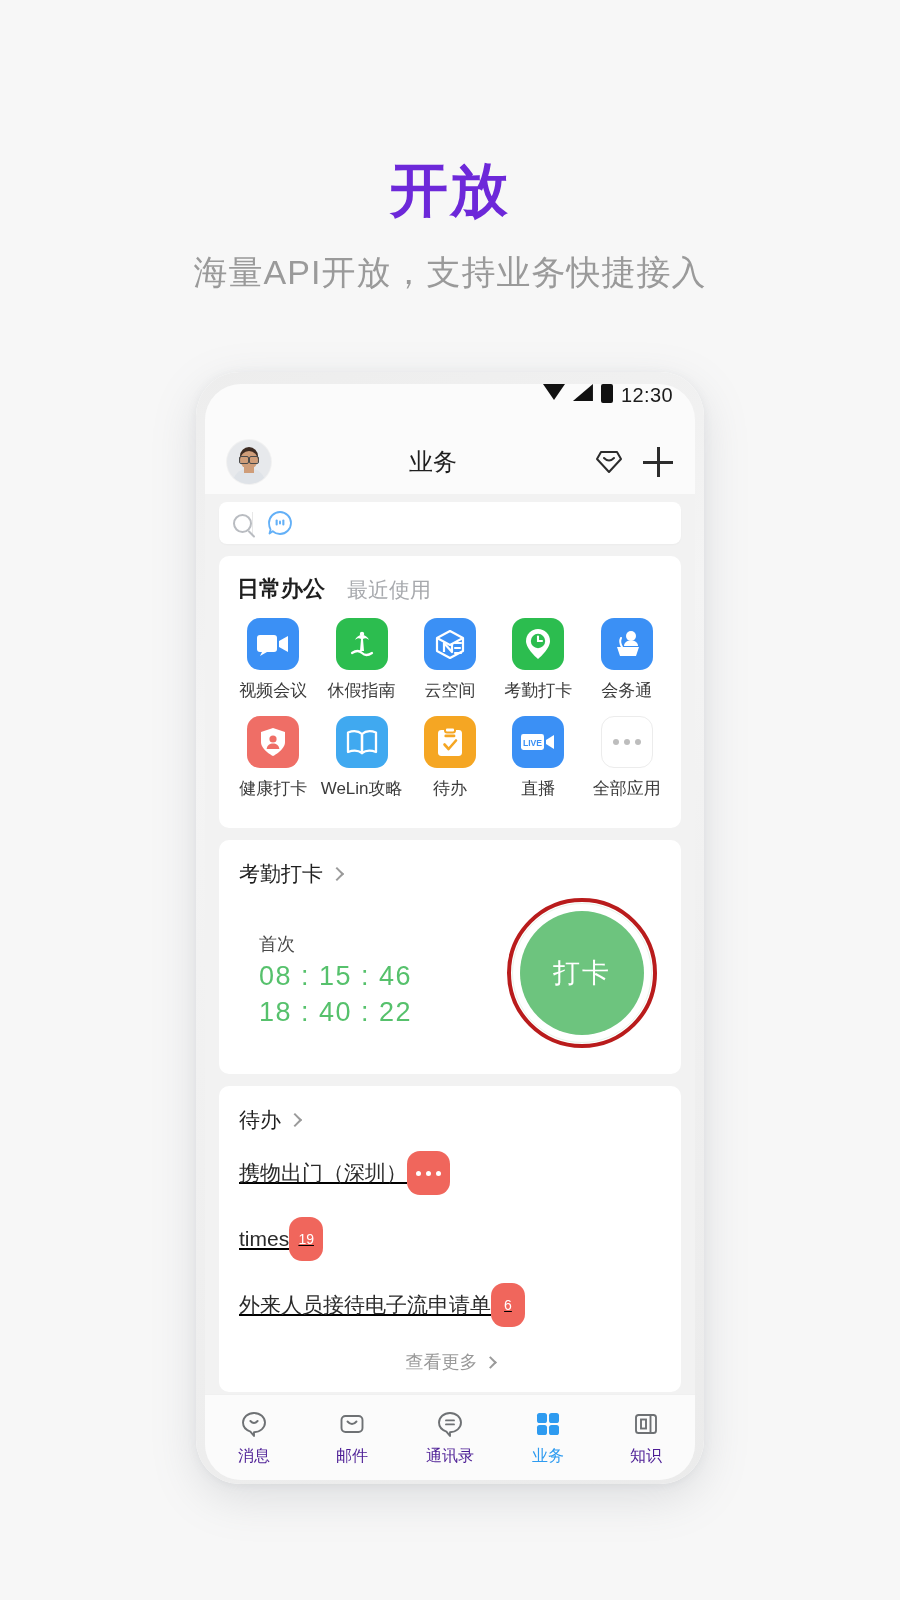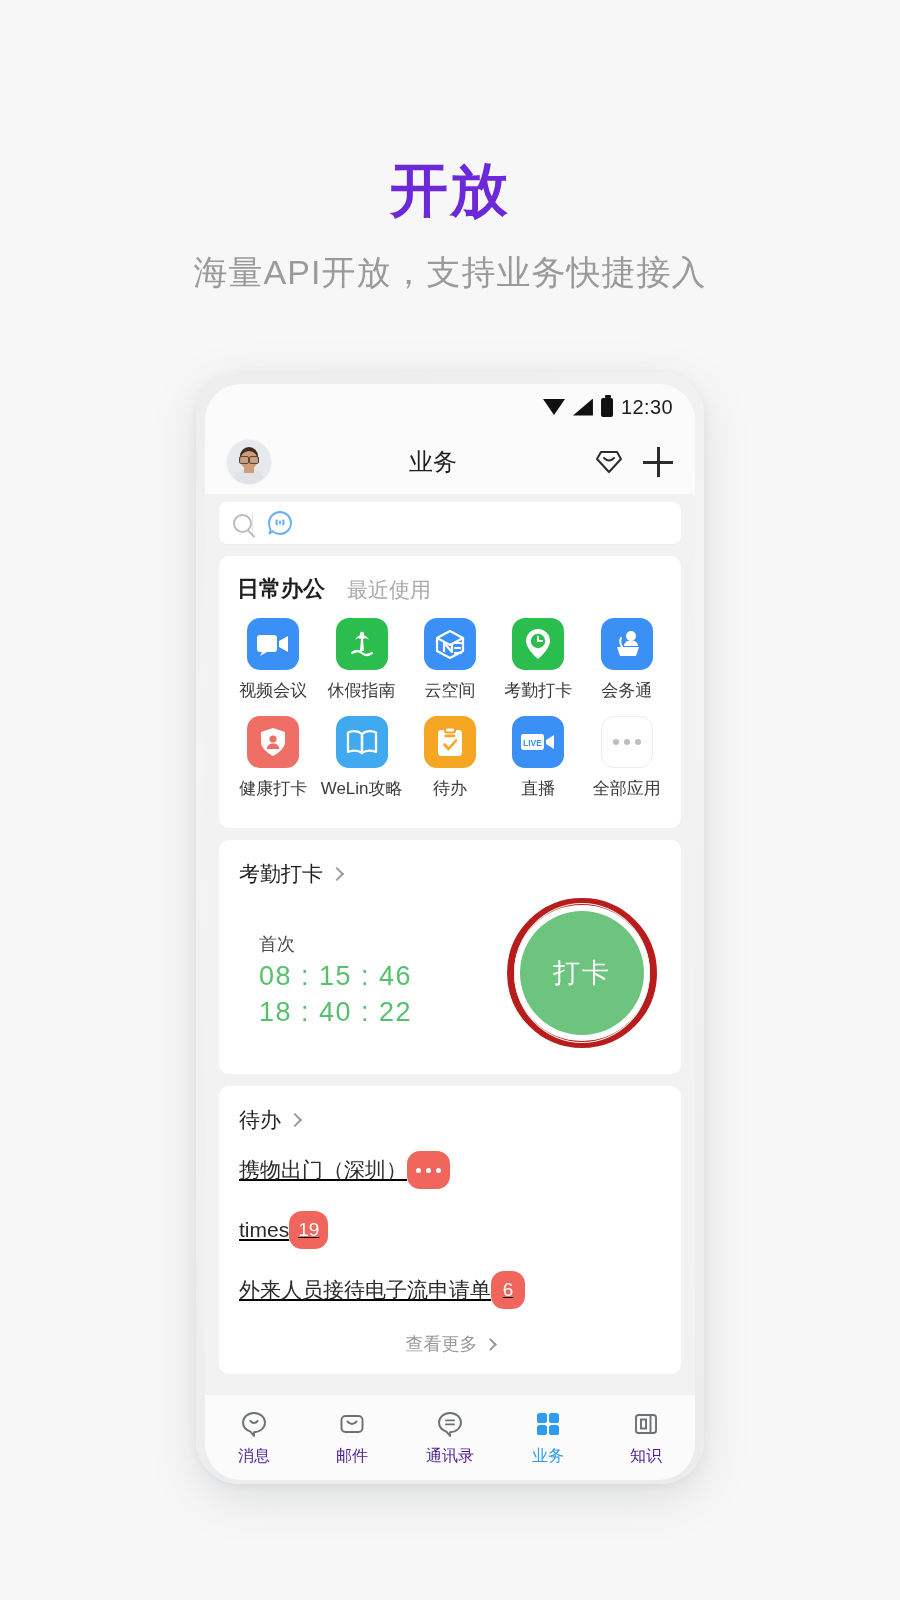--- a/index.html
+++ b/index.html
@@ -38,21 +38,21 @@
   .phone-screen {
     position:absolute; left:205px; top:384px;
     width:490px; height:1096px; border-radius:36px;
     background:#f2f2f2; overflow:hidden;
   }
 
   
   .statusbar {
     position:absolute; top:0; left:0; width:490px; height:46px;
     background:#fbfbfb;
-    display:flex; align-items:center; justify-content:flex-end;
+    display:flex; justify-content:flex-end;
     padding-right:22px; gap:8px;
   }
   .sb-time { font-size:20px; color:#1c1c1c; font-weight:500; letter-spacing:0.4px; }
   .sb-wifi { width:22px; height:16px; position:relative; }
   .sb-wifi::after {
     content:""; position:absolute; left:0; top:0;
     border-left:11px solid transparent; border-right:11px solid transparent;
     border-top:16px solid #111;
   }
   .sb-signal { width:20px; height:17px; background:#111;
@@ -132,43 +132,43 @@
   .sec-head { display:flex; align-items:center; gap:9px; padding:20px 20px 0 20px; }
   .sec-title { font-size:21px; color:#1f1f1f; font-weight:500; }
   .chev { width:10px; height:10px; border-right:2.4px solid #9a9a9a;
     border-top:2.4px solid #9a9a9a; transform:rotate(45deg); }
   .att-body { display:flex; align-items:center; padding:10px 20px 26px 20px; }
   .att-times { flex:1; padding-left:20px; }
   .att-lbl { font-size:18px; color:#4a4a4a; margin-top:14px; }
   .att-val { font-size:27px; color:#56c16c; letter-spacing:1.5px; margin-top:5px; }
   .punch-ring {
     width:150px; height:150px; border-radius:50%;
-    border:7px solid #b91c1c; display:flex; align-items:center; justify-content:center;
+    border:4px solid #b91c1c; display:flex; align-items:center; justify-content:center;
     flex:none; margin-right:4px;
   }
   .punch-ring2 {
     width:140px; height:140px; border-radius:50%;
     border:1px solid #e8f4ea; display:flex; align-items:center; justify-content:center;
   }
   .punch {
     width:124px; height:124px; border-radius:50%;
     background:#6dc47e; color:#fff; font-size:27px;
     display:flex; align-items:center; justify-content:center; letter-spacing:2px;
   }
 
   
   .todo-item {
     display:flex; align-items:center; 
     padding:11px 20px; 
     text-decoration:underline;
   }
   .todo-text { font-size:21px; color:#2b2b2b; }
   .badge {
-    min-width:34px; height:38px; border-radius:13px; background:#f0665c;
-    color:#fff; font-size:19px; display:flex; align-items:center; justify-content:center;
+    min-width:34px; height:44px; border-radius:13px; background:#f0665c;
+    color:#fff; font-size:14px; display:flex; align-items:center; justify-content:center;
     padding:0 9px; flex:none;
   }
   .badge .dots3 i { background:#fff; width:5px; height:5px; }
   .more { display:flex; align-items:center; justify-content:center; gap:8px;
     padding:12px 0 18px 0; font-size:18px; color:#9a9a9a; }
   .more .chev { width:9px; height:9px; border-width:2px; }
 
   
   .bottomnav {
     position:absolute; bottom:0; left:0; width:490px; height:86px;

